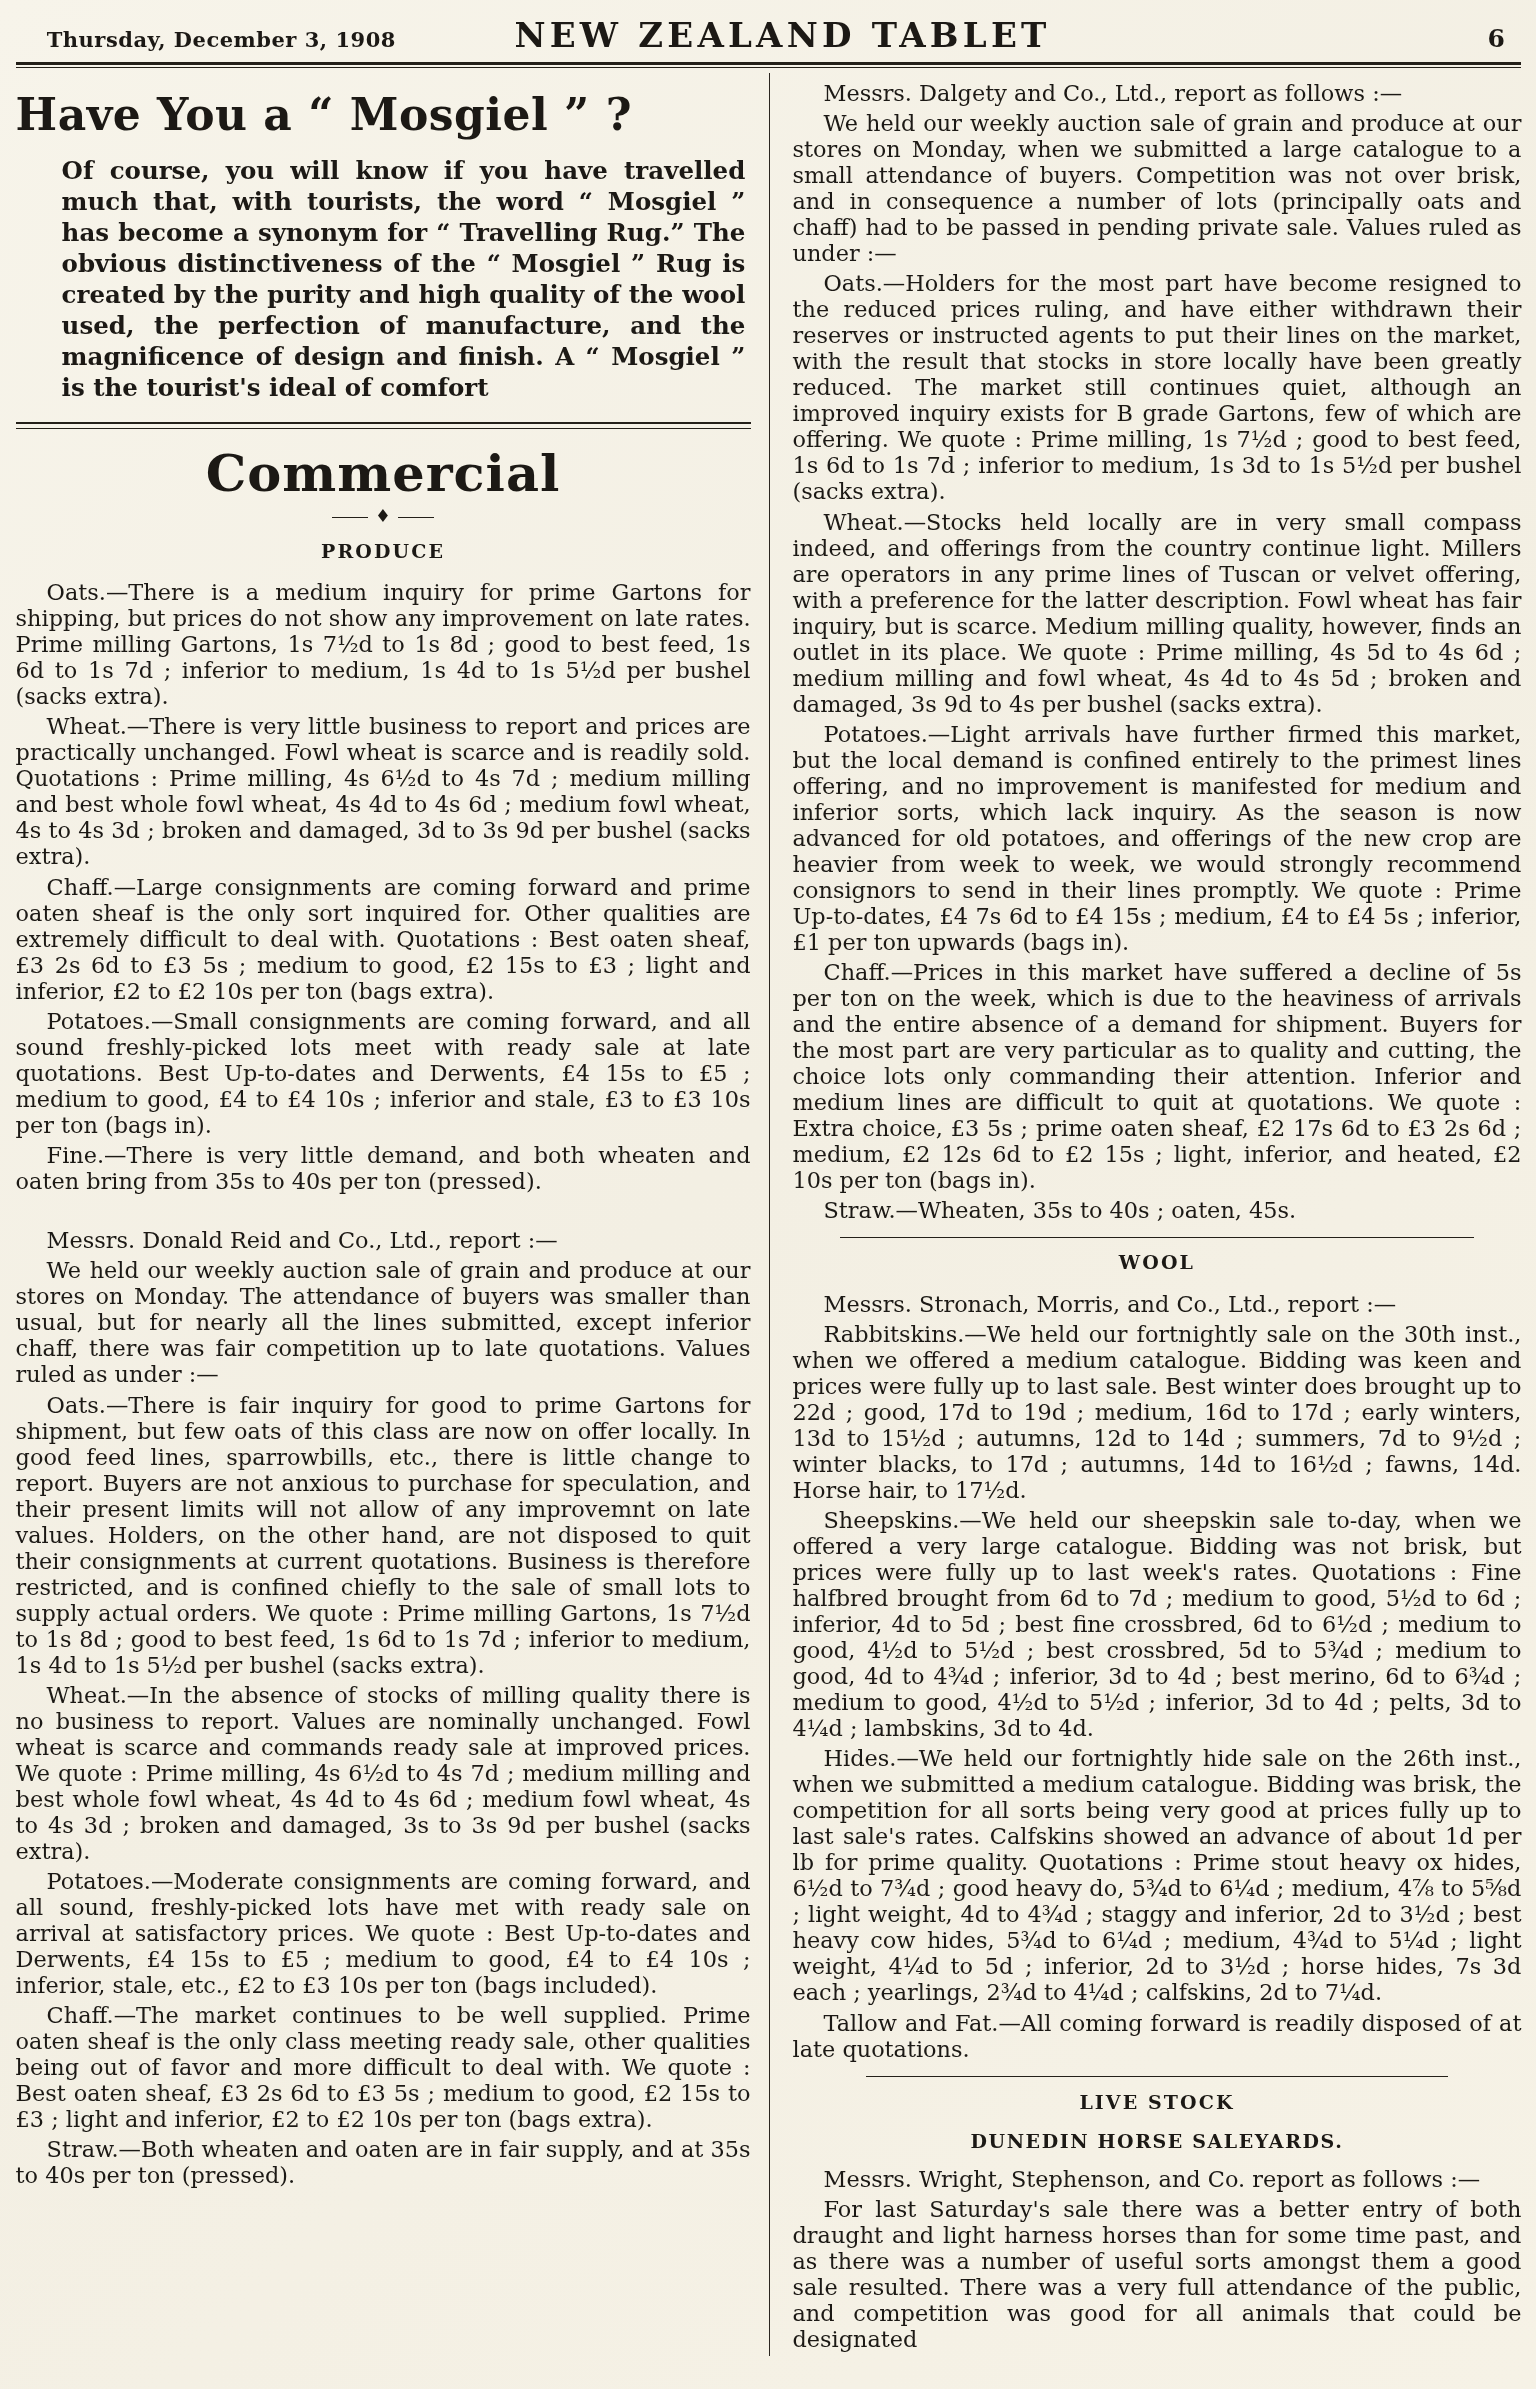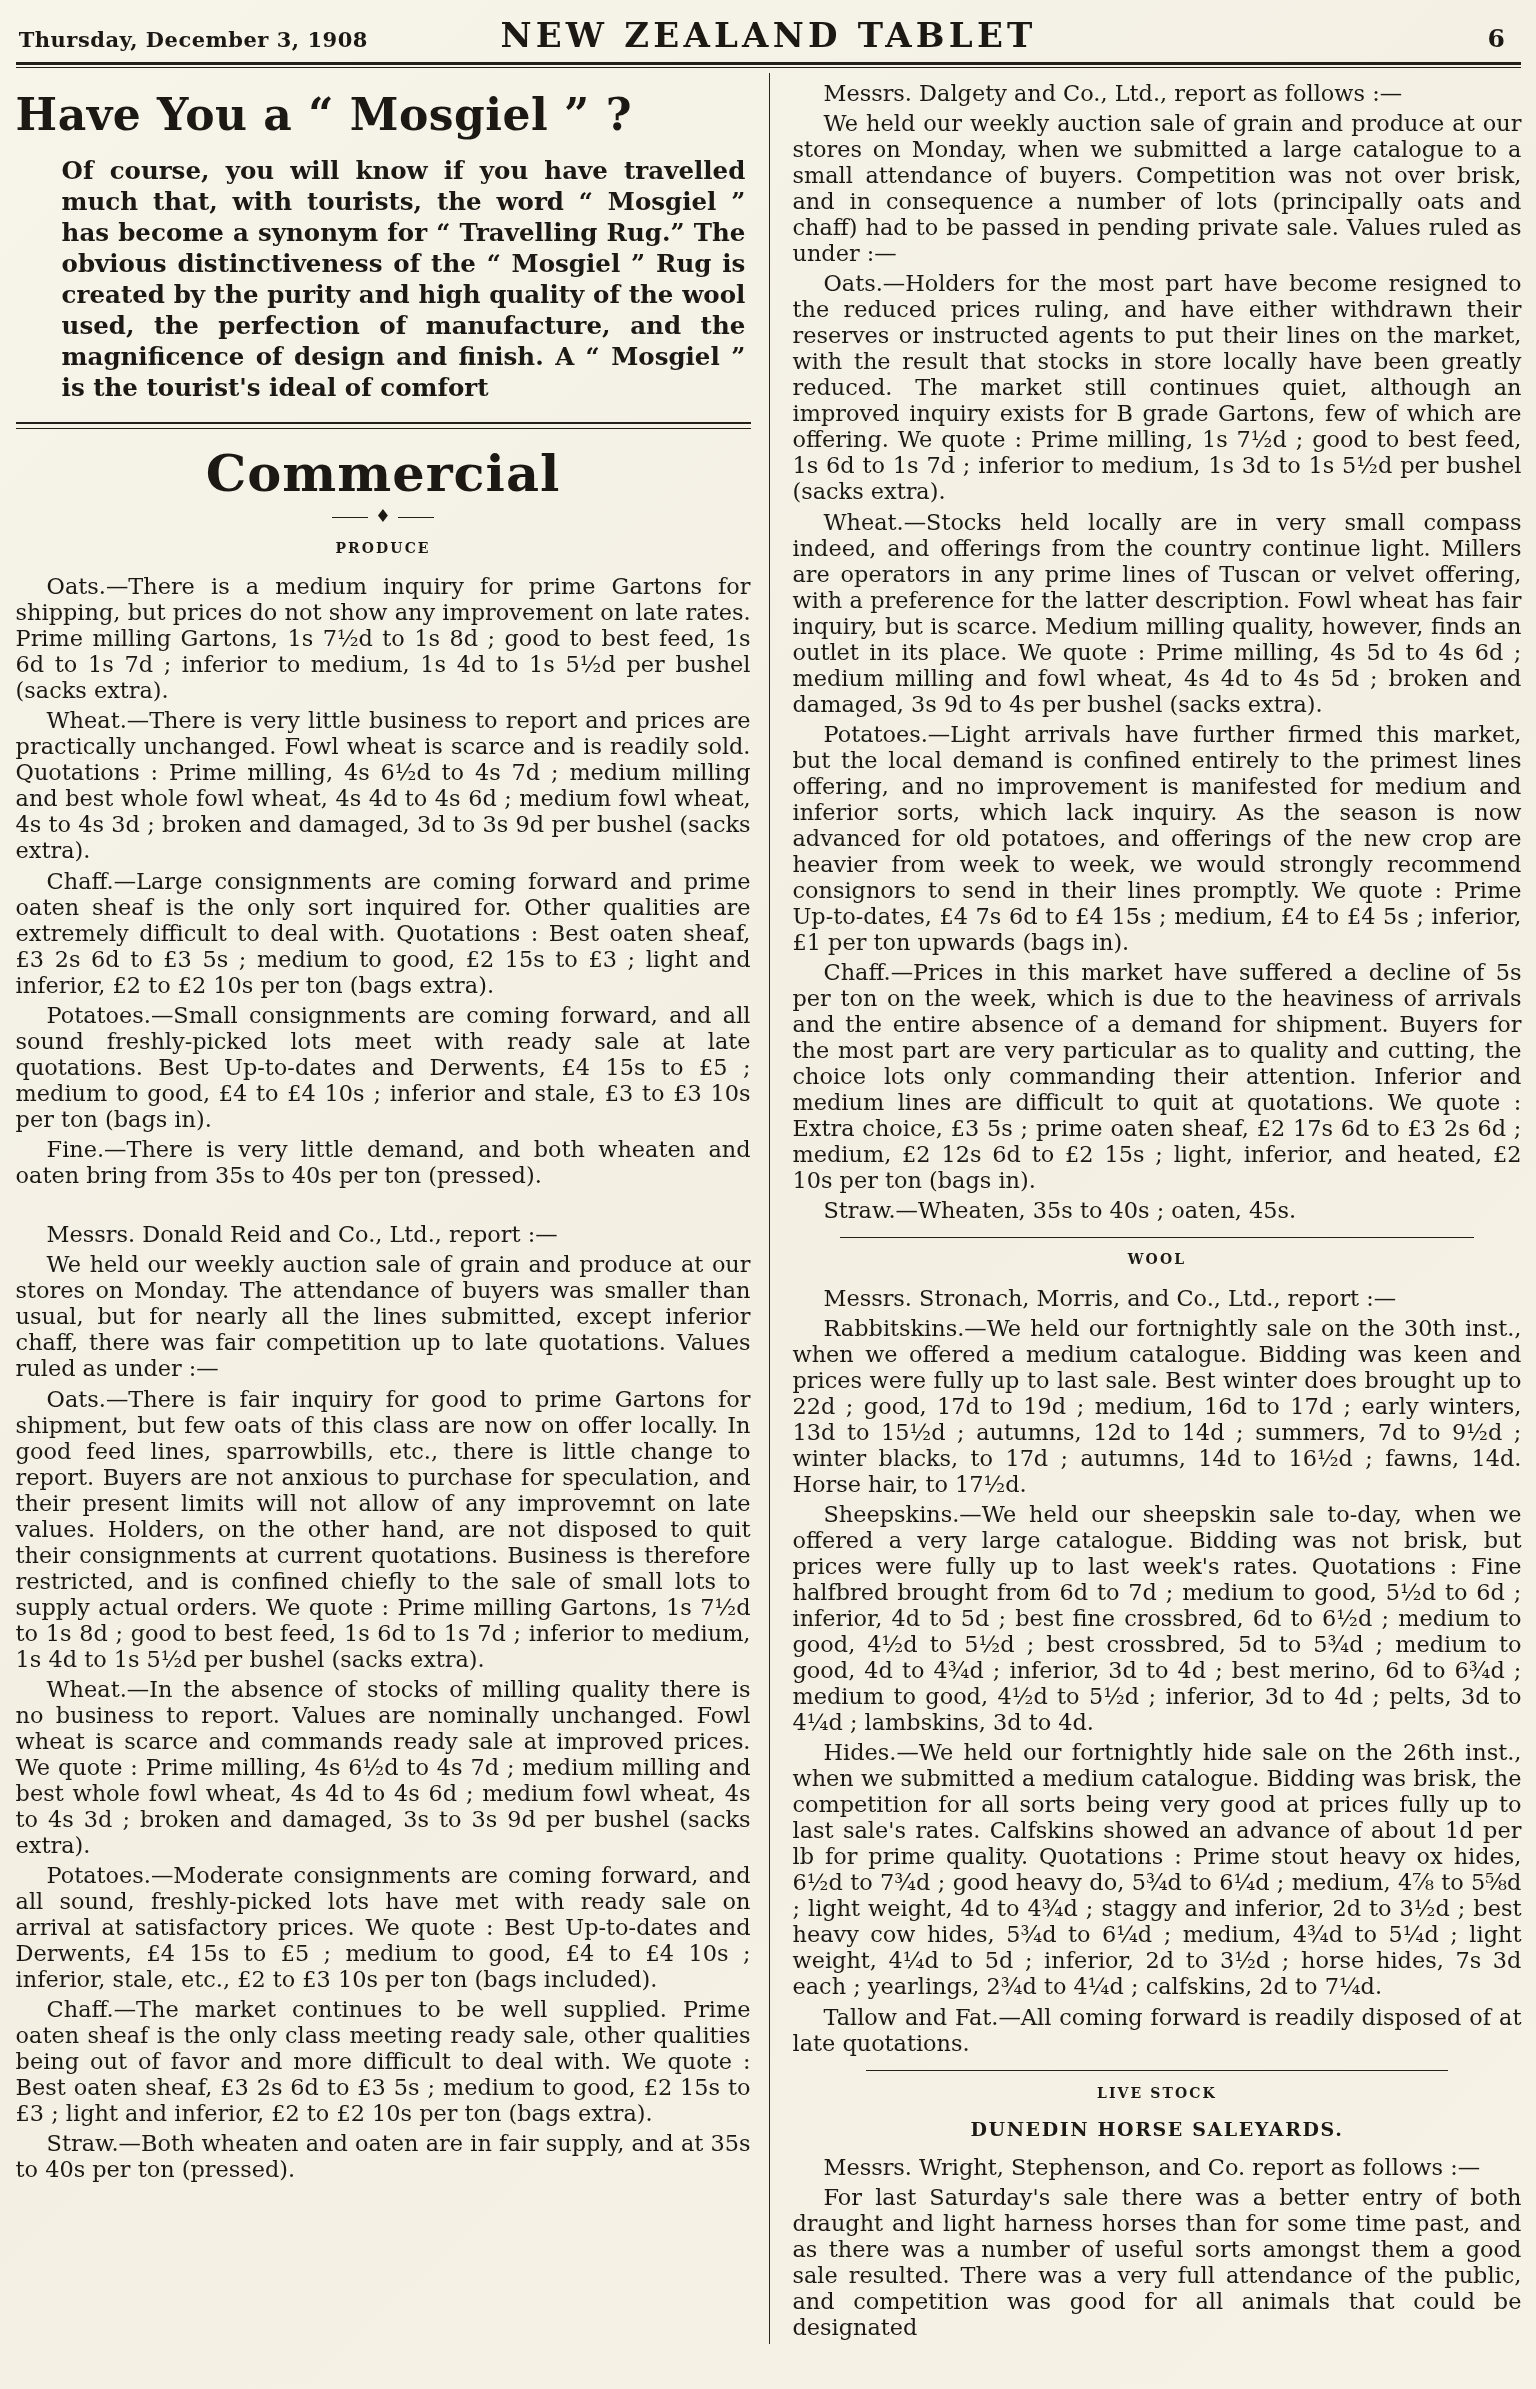--- a/index.html
+++ b/index.html
@@ -11,20 +11,21 @@
     font-family:"DejaVu Serif","Liberation Serif",serif;
     box-sizing:border-box;
     padding:9.4px 15.6px 0 15.6px;
     overflow:hidden;
     position:relative;
   }
   
   .masthead-row{
     display:grid;grid-template-columns:1fr auto 1fr;align-items:baseline;
     padding:5.2px 3.1px 7.3px 3.1px;
+    margin-left:28px;
   }
   .date-line{font-size:21px;font-weight:bold;letter-spacing:0.5px;}
   .masthead-title{font-size:34px;font-weight:bold;letter-spacing:4.2px;text-align:center;}
   .page-number{font-size:25px;font-weight:bold;text-align:right;padding-right:13.5px;}
   .header-rule{border-top:3.1px solid #242019;border-bottom:1px solid #242019;height:2.6px;margin-bottom:4.2px;}
   
   .columns{display:flex;align-items:stretch;}
   .col{width:50%;box-sizing:border-box;padding-top:7.3px;}
   .col.left{padding-right:18px;}
   .col.right{border-left:1.6px solid #2b2620;padding-left:23px;}
@@ -38,21 +39,21 @@
   }
   .double-rule{border-top:2.6px solid #242019;border-bottom:1.6px solid #242019;height:3.6px;margin:5.2px 0 13.5px 0;}
   
   .commercial-title{
     text-align:center;font-size:51px;font-weight:bold;margin:14.6px 0 5.2px 0;letter-spacing:1px;
   }
   .ornament{display:flex;align-items:center;justify-content:center;gap:7.3px;margin:3.1px 0 13.5px 0;}
   .ornament .bar{width:36px;border-top:1.6px solid #242019;height:0;}
   .ornament .glyph{font-size:17.7px;line-height:17.7px;}
   .section-heading{
-    text-align:center;font-size:14px;font-weight:bold;letter-spacing:2.1px;margin:13.5px 0 17.7px 0;
+    text-align:center;font-size:19px;font-weight:bold;letter-spacing:2.1px;margin:13.5px 0 17.7px 0;
   }
   .sub-heading{
     text-align:center;font-size:19px;font-weight:bold;letter-spacing:1.6px;margin:9.4px 0 13.5px 0;
   }
   
   .para{
     font-size:22.4px;line-height:26px;text-align:justify;
     text-indent:31px;margin:0 0 4.2px 0;
   }
   .report-gap{height:29px;}

